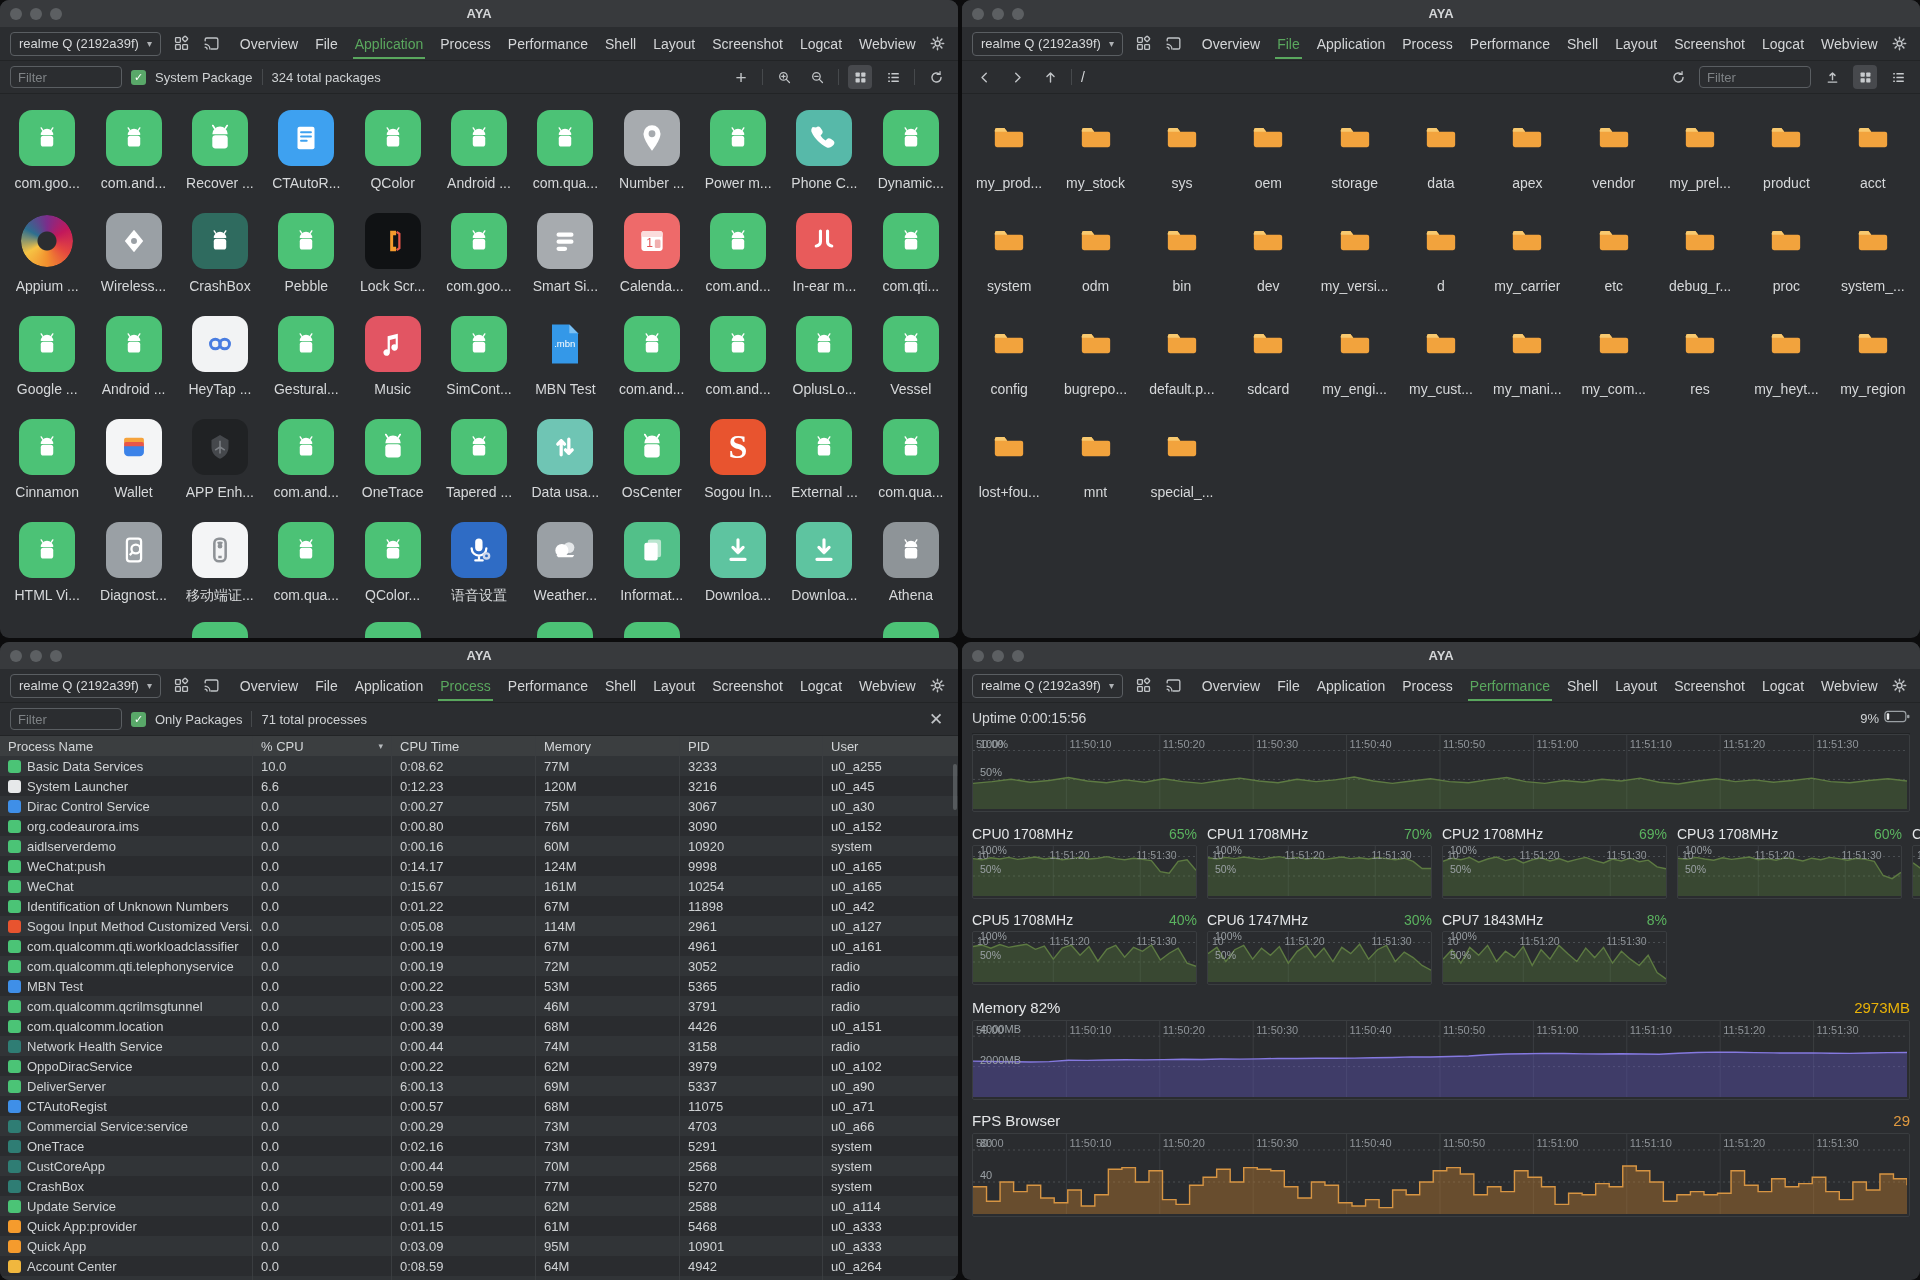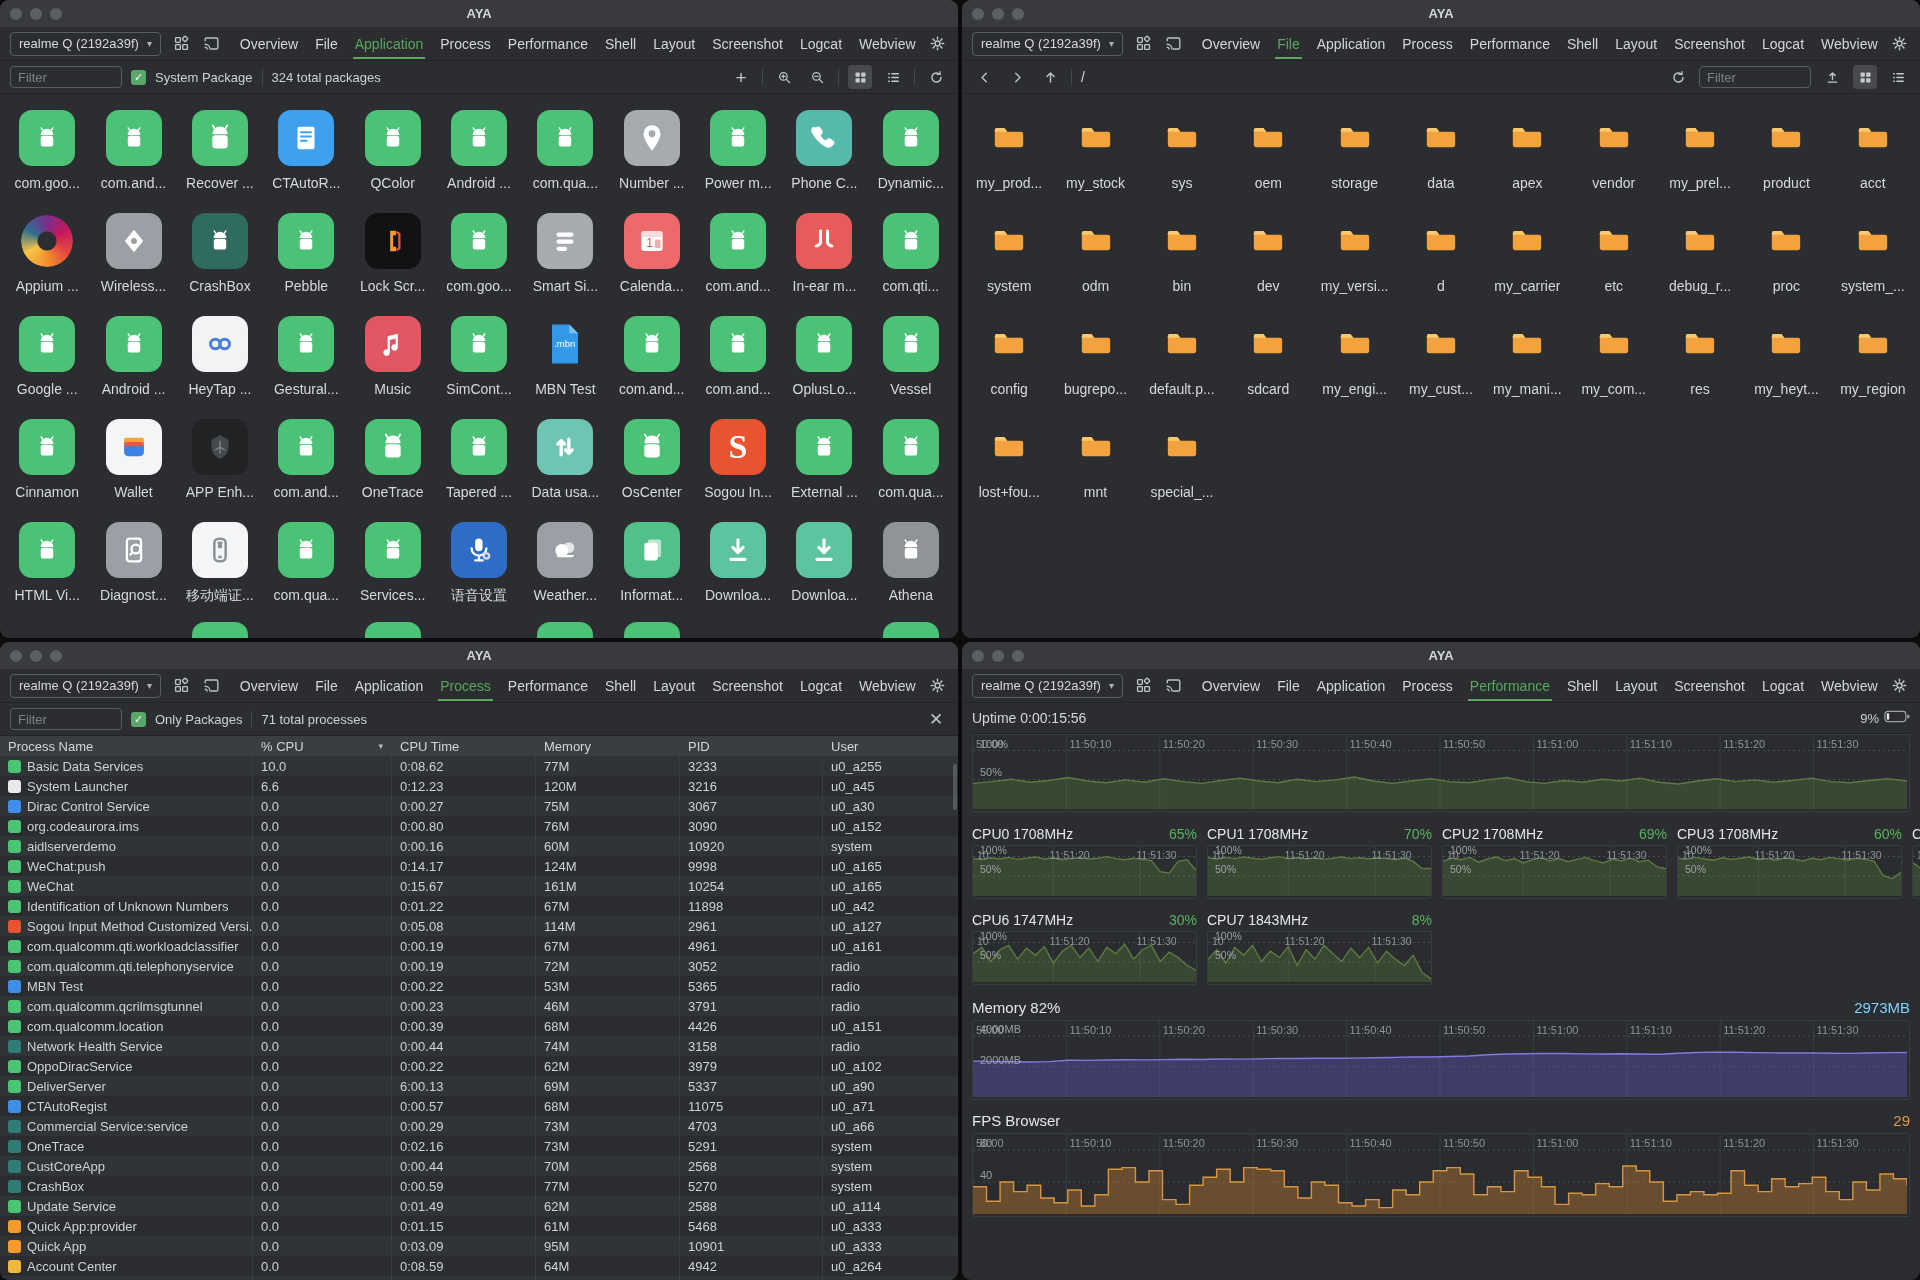--- a/index.html
+++ b/index.html
@@ -66,26 +66,26 @@
 
   
   .perf-body { flex:1; padding:0 10px; display:flex; flex-direction:column; }
   .uptime-row { height:31px; display:flex; align-items:center; border-bottom:1px solid #222426; color:#d4d6d8; font-size:14px; }
   .battery-wrap { margin-left:auto; display:flex; align-items:center; gap:5px; color:#cfd2d4; font-size:13px; }
   .sec-head { display:flex; align-items:baseline; margin-top:8px; margin-bottom:4px; }
   .sec-title { font-size:15px; color:#e4e6e8; }
   .sec-value { margin-left:auto; font-size:15px; }
   .chart { border:1px solid #3a3d40; border-radius:2px; background:#2a2c2f; position:relative; }
   .chart svg { display:block; }
-  .cores-grid { display:grid; grid-template-columns:repeat(6,1fr); column-gap:10px; row-gap:13px; margin-top:14px; }
+  .cores-grid { display:grid; grid-template-columns:repeat(5,1fr); column-gap:10px; row-gap:13px; margin-top:14px; }
   .core-head { display:flex; align-items:baseline; margin-bottom:3px; }
   .core-title { font-size:14px; color:#e4e6e8; }
   .core-value { margin-left:auto; font-size:14px; }
   .val-green { color:#5bb35f; }
-  .val-purple { color:#7dd3fc; }
+  .val-purple { color:#eab308; }
   .val-orange { color:#e09a40; }
 </style>
 </head>
 <body>
 
 <div class="screen">
 
   <div class="window">
     <div class="titlebar">
       <div class="dots">
@@ -645,21 +645,21 @@
           <div class="cell-label">com.qua...</div>
         </div>
         <div class="cell">
           <div class="tile gridded" style="background: rgb(76, 194, 118);">
             <svg viewBox="0 0 24 24">
               <path fill="#fff" d="M16.4 9.8H7.6a4.4 4.4 0 0 1 8.8 0Z"></path>
               <rect x="7.6" y="10.4" width="8.8" height="7.6" rx="1.8" fill="#fff"></rect>
               <path stroke="#fff" stroke-width="1" stroke-linecap="round" d="m8.9 6.4-1-1.5M15.1 6.4l1-1.5"></path>
             </svg>
           </div>
-          <div class="cell-label">Services...</div>
+          <div class="cell-label">QColor...</div>
         </div>
         <div class="cell">
           <div class="tile" style="background: rgb(47, 108, 197);">
             <svg viewBox="0 0 24 24">
               <rect x="9.3" y="3.8" width="5.2" height="9" rx="2.6" fill="#fff"></rect>
               <path d="M6.8 10.8a5.2 5.2 0 0 0 10.4 0M12 16v3M9.4 19.4h5.2" stroke="#fff" stroke-width="1.6" fill="none" stroke-linecap="round"></path>
               <circle cx="17.3" cy="16.2" r="2.7" fill="#cdd8ec"></circle>
               <circle cx="17.3" cy="16.2" r="1" fill="#2f6cc5"></circle>
             </svg>
           </div>

